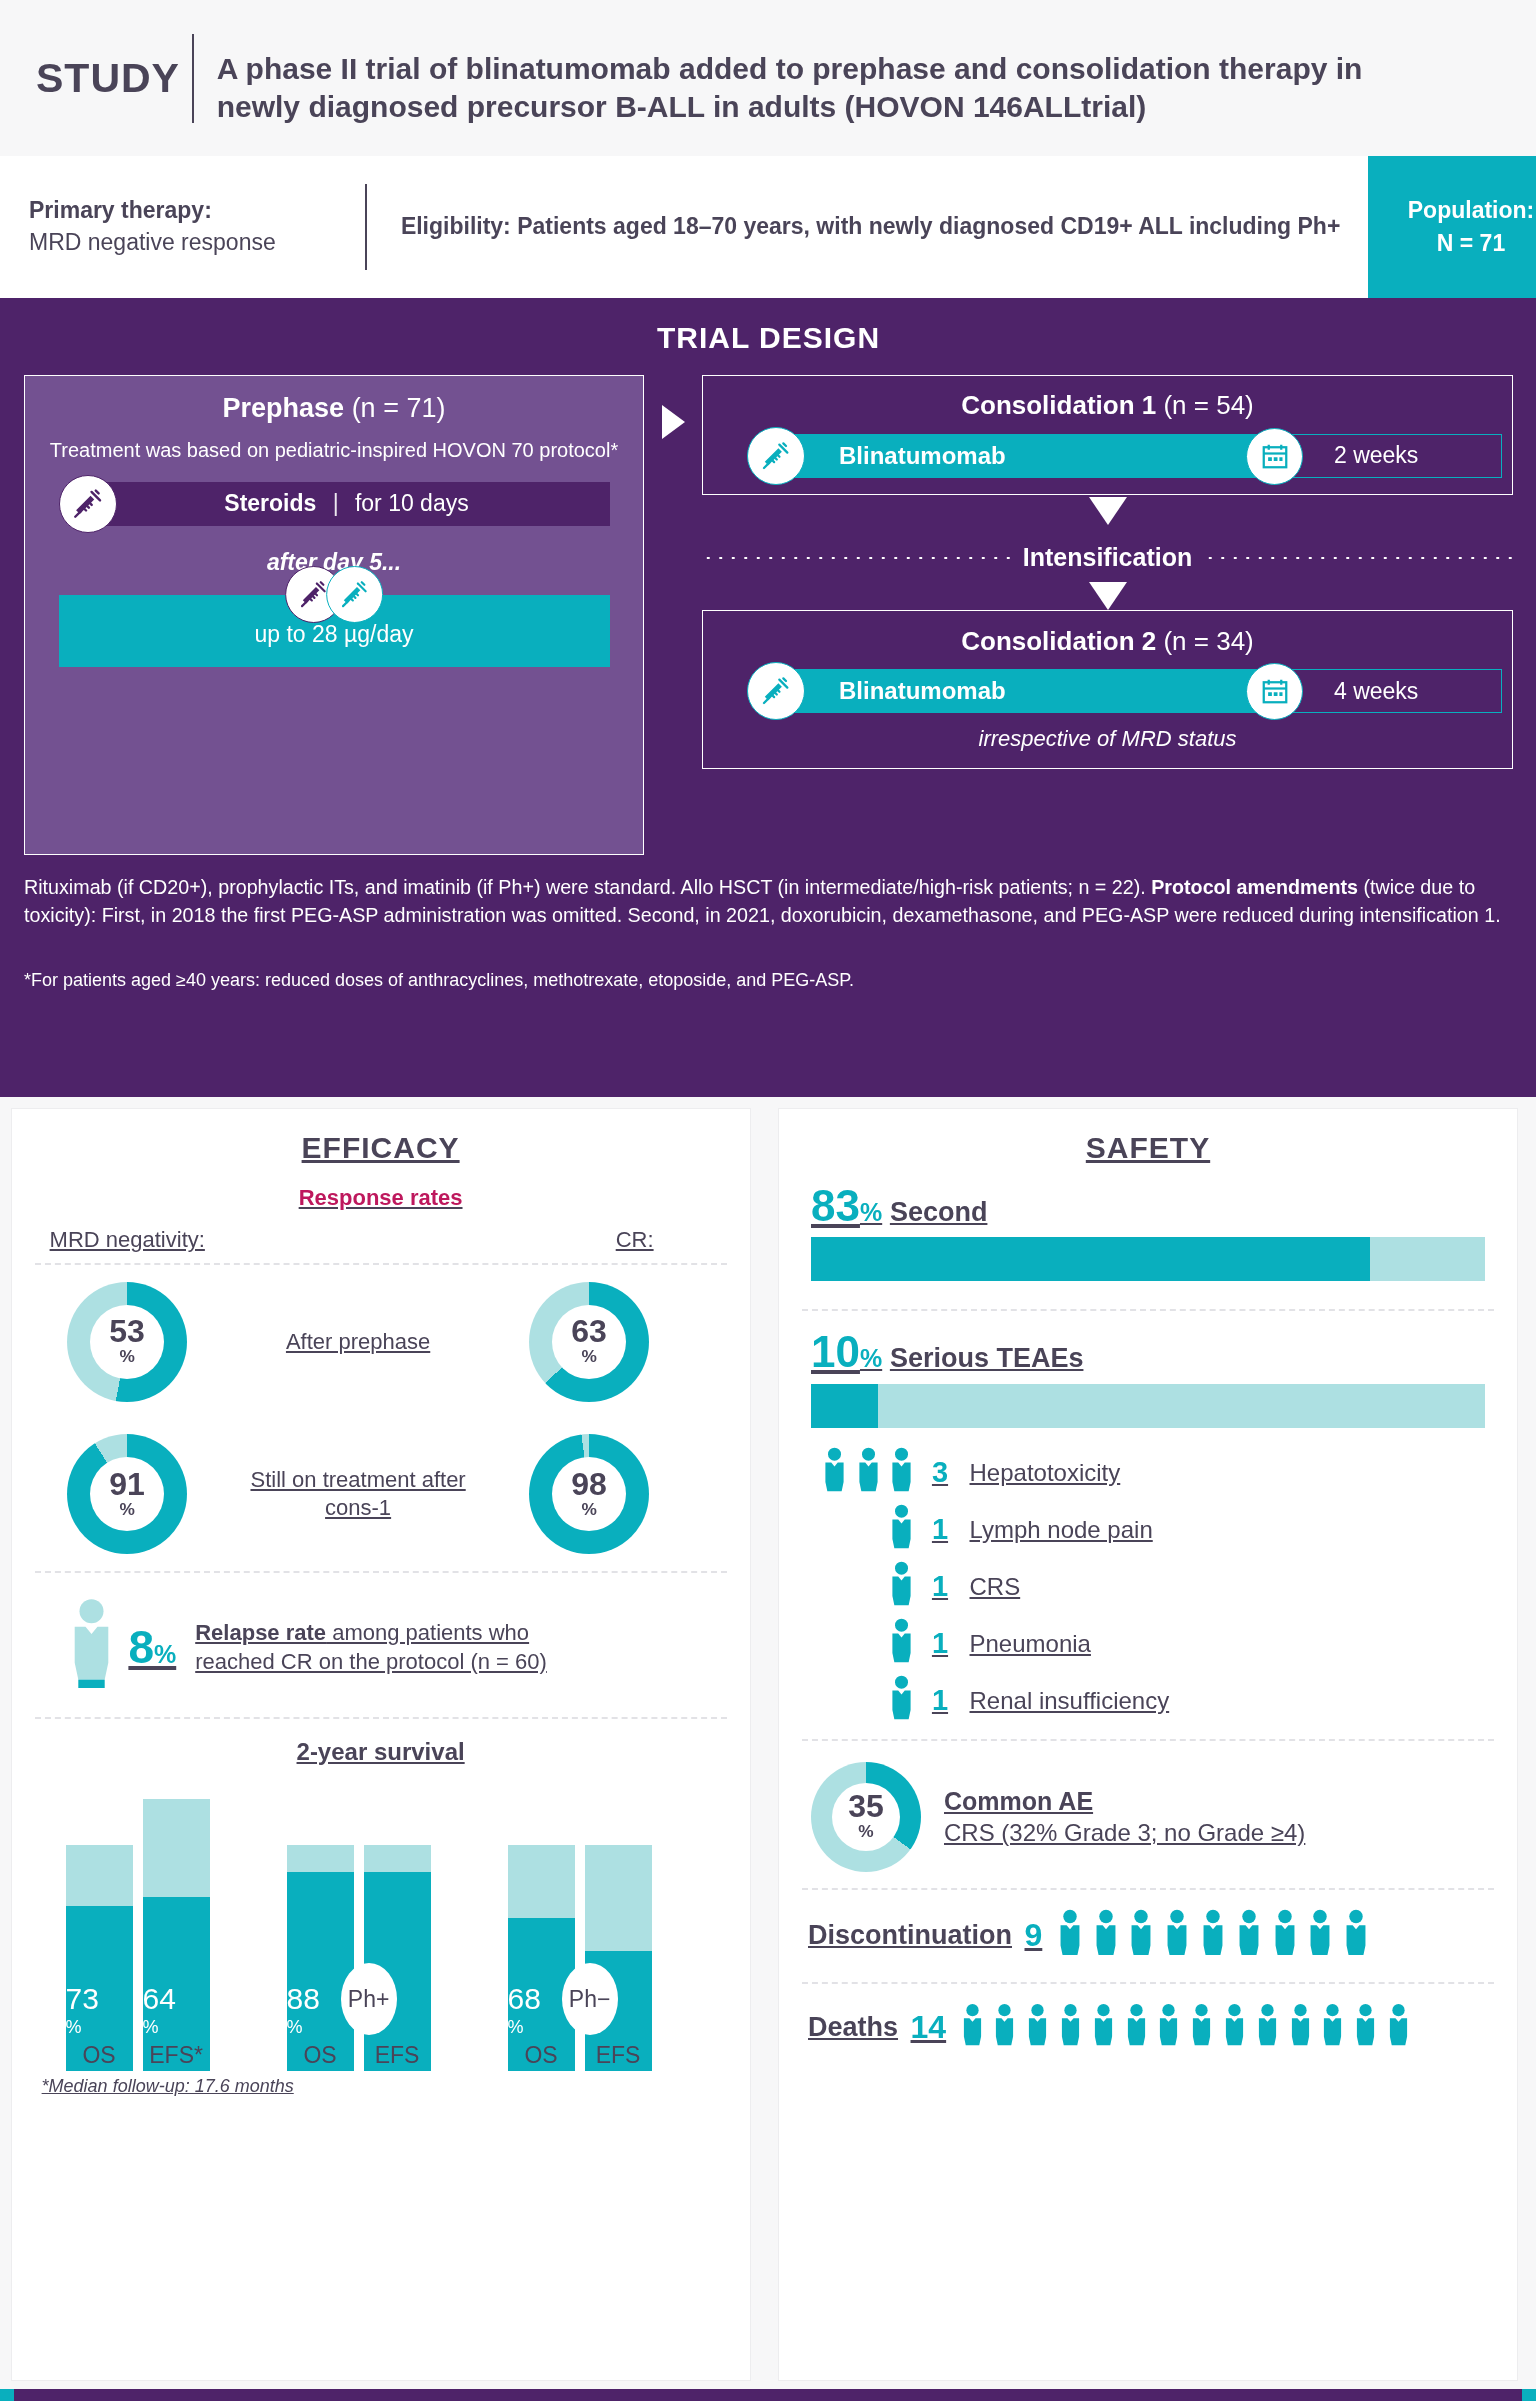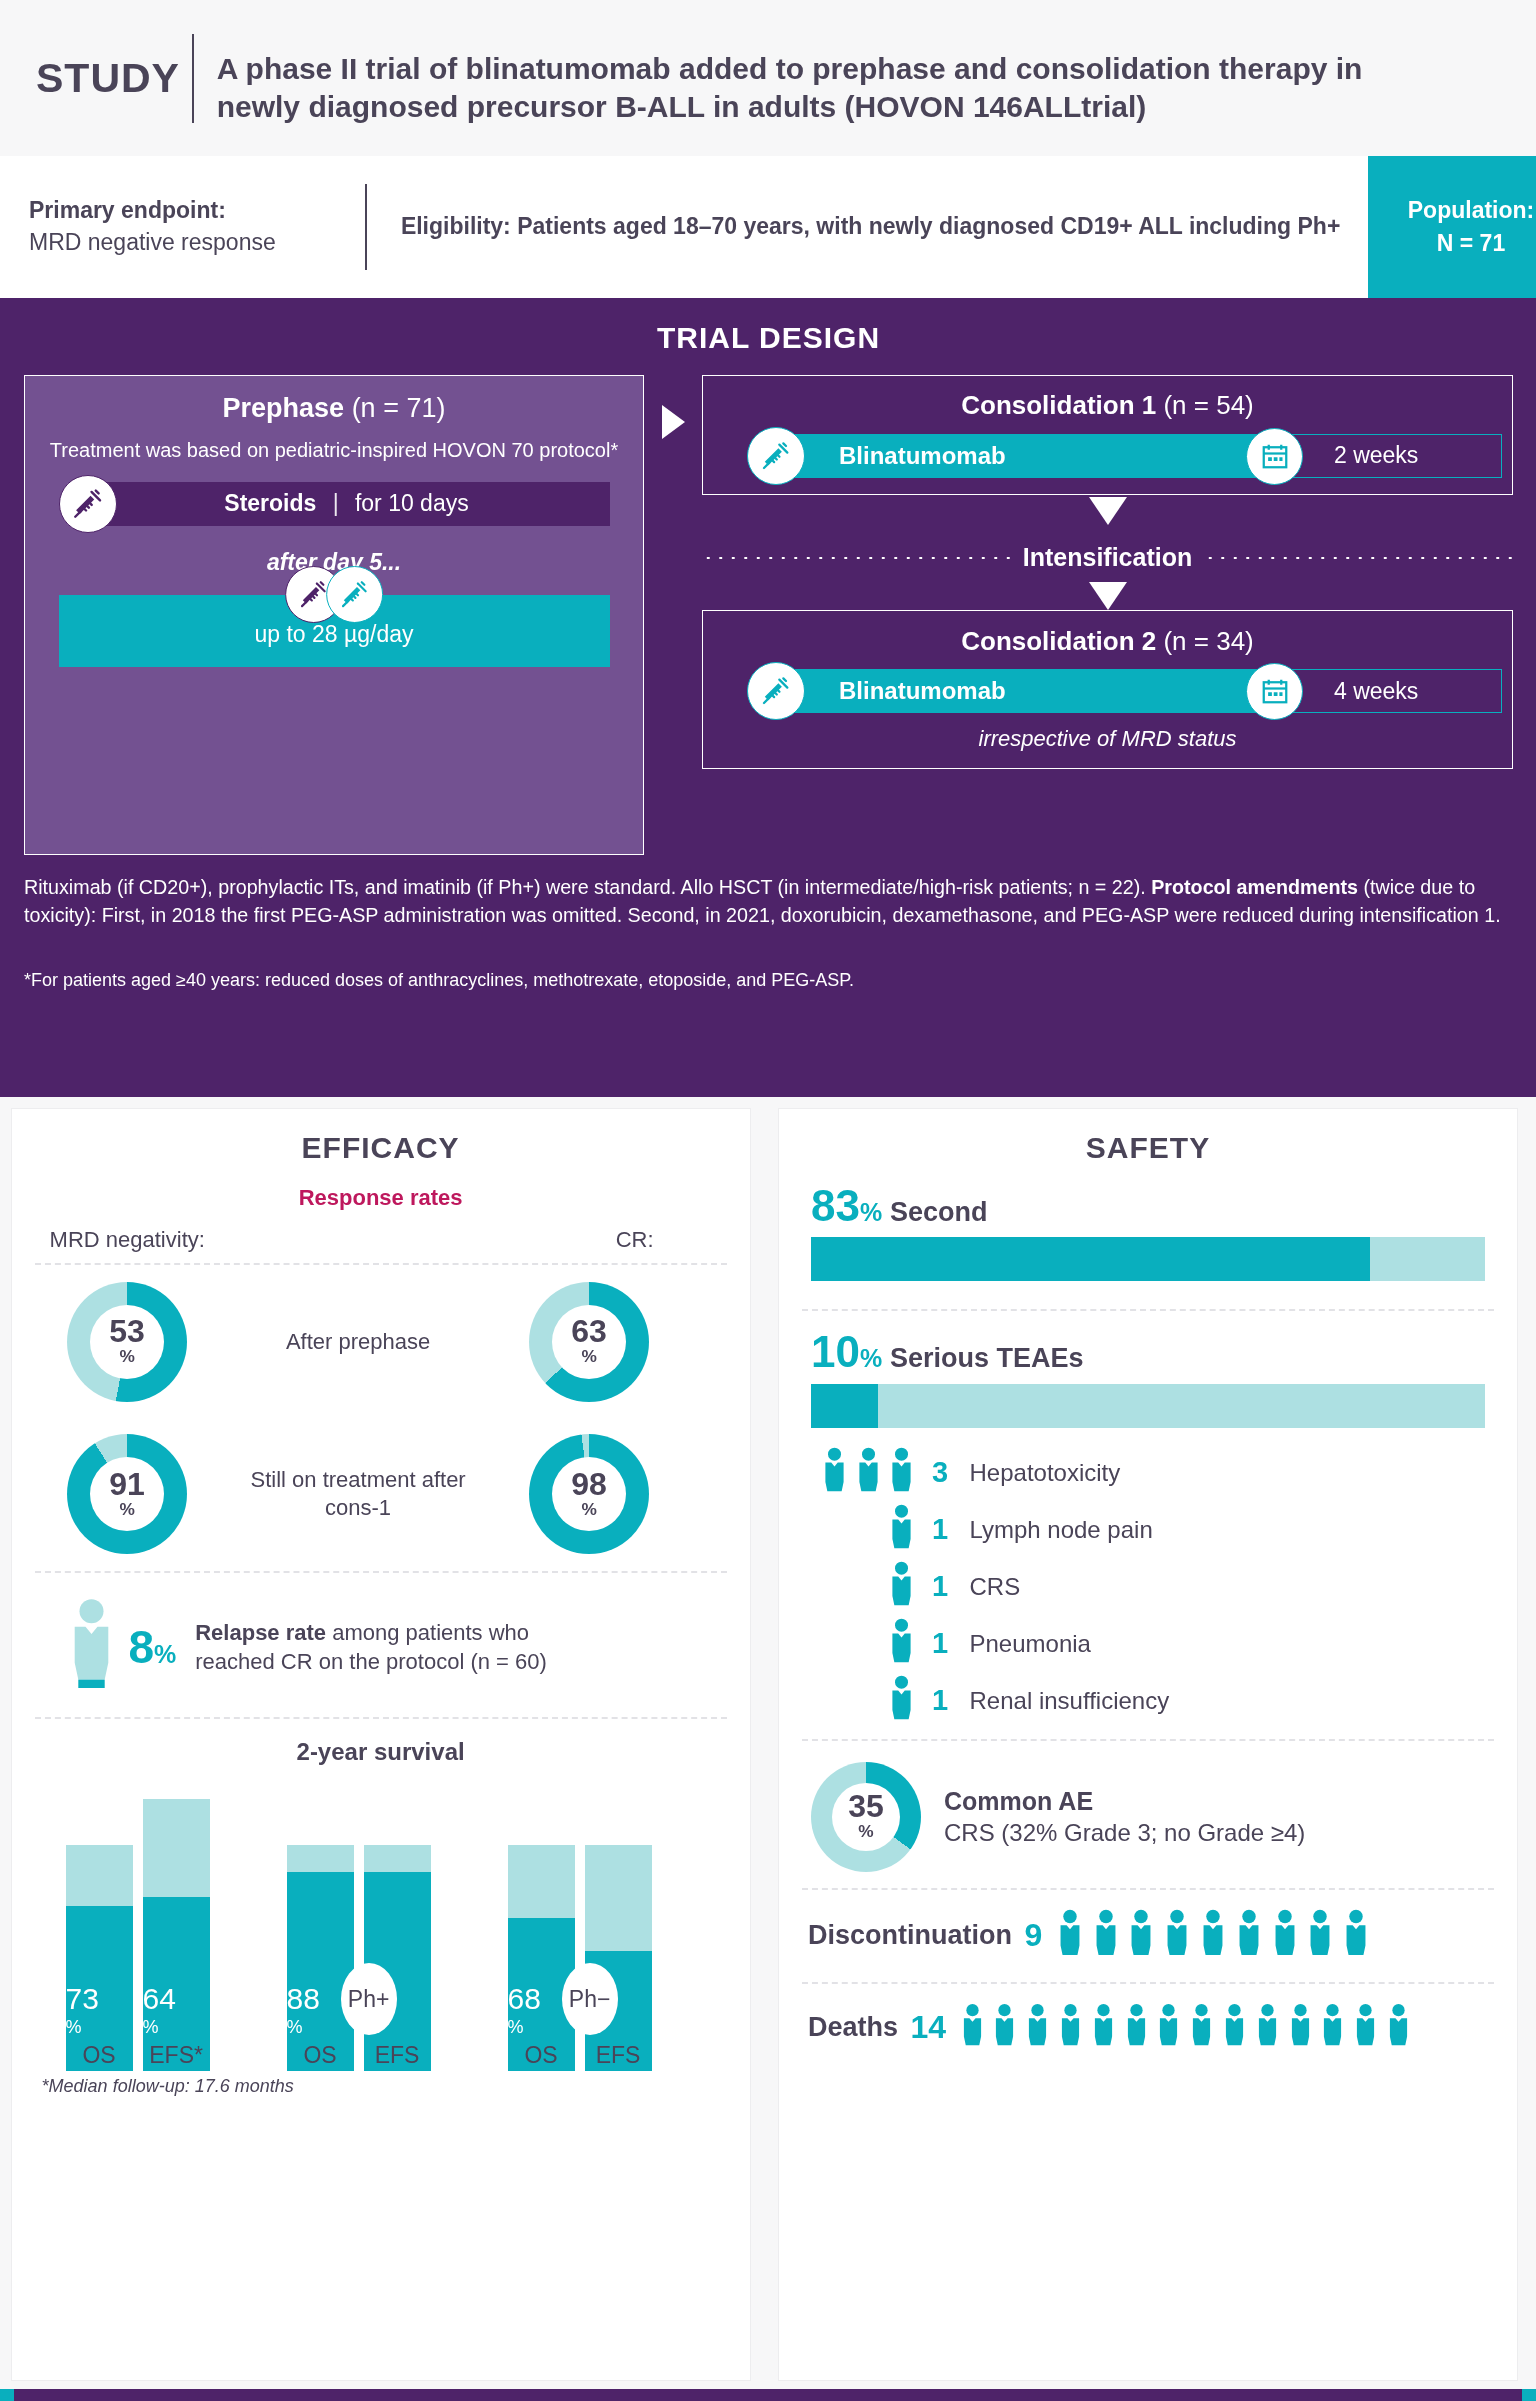--- a/index.html
+++ b/index.html
@@ -130,21 +130,21 @@
 
   .trial-foot{
     position:absolute; left:24px; right:24px; top:576px; font-size:19.7px; line-height:1.42;
   }
   .trial-foot b{ font-weight:bold; }
   .trial-foot2{ position:absolute; left:24px; right:24px; top:672px; font-size:18px; }
 
   
   .panels{ position:absolute; left:0; top:1097px; width:1537px; height:1292px; background:#F7F7F8; }
   .panel{
-    position:absolute; top:10.6px; background:#fff; border:1px solid #EDEDEF;
+    position:absolute; top:10.6px; background:#fff; border:1px solid #EDEDEF;text-decoration:underline;
   }
   .panel-l{ left:10.6px; width:740px; height:1273px; }
   .panel-r{ left:778px; width:740px; height:1273px; }
   .panel-h{ text-align:center; font-size:30px; font-weight:bold; letter-spacing:1px; padding-top:22px; color:#4A4458;}
   .sub-h{ text-align:center; font-size:22px; font-weight:bold; margin-top:20px; color:#be185d;}
 
   .dash{ border-top:2.9px dashed #E2E2E6; margin:0 23px; }
 
   .col-heads{ display:flex; padding:16.3px 38px 10.6px 38px; font-size:22px; }
   .col-heads .a{ width:269px; }
@@ -224,21 +224,21 @@
 <div class="page">
 
   <div class="study-header">
     <div class="study-word">STUDY</div>
     <div class="vdiv"></div>
     <div class="study-title">A phase II trial of blinatumomab added to prephase and consolidation therapy in newly diagnosed precursor B-ALL in adults (HOVON 146ALLtrial)</div>
   </div>
 
   <div class="meta-row">
     <div class="meta-cell meta-1">
-      <div class="meta-label">Primary endpoint:</div>
+      <div class="meta-label">Primary therapy:</div>
       <div class="meta-val">MRD negative response</div>
     </div>
     <div class="meta-div"></div>
     <div class="meta-cell meta-2">
       <div class="meta-label"><span>Eligibility:</span><span class="normal"> Patients aged 18–70 years, with newly diagnosed CD19+ ALL including Ph+</span></div>
     </div>
     <div class="pop-cell">
       <b>Population:</b>
       <b>N = 71</b>
     </div>

